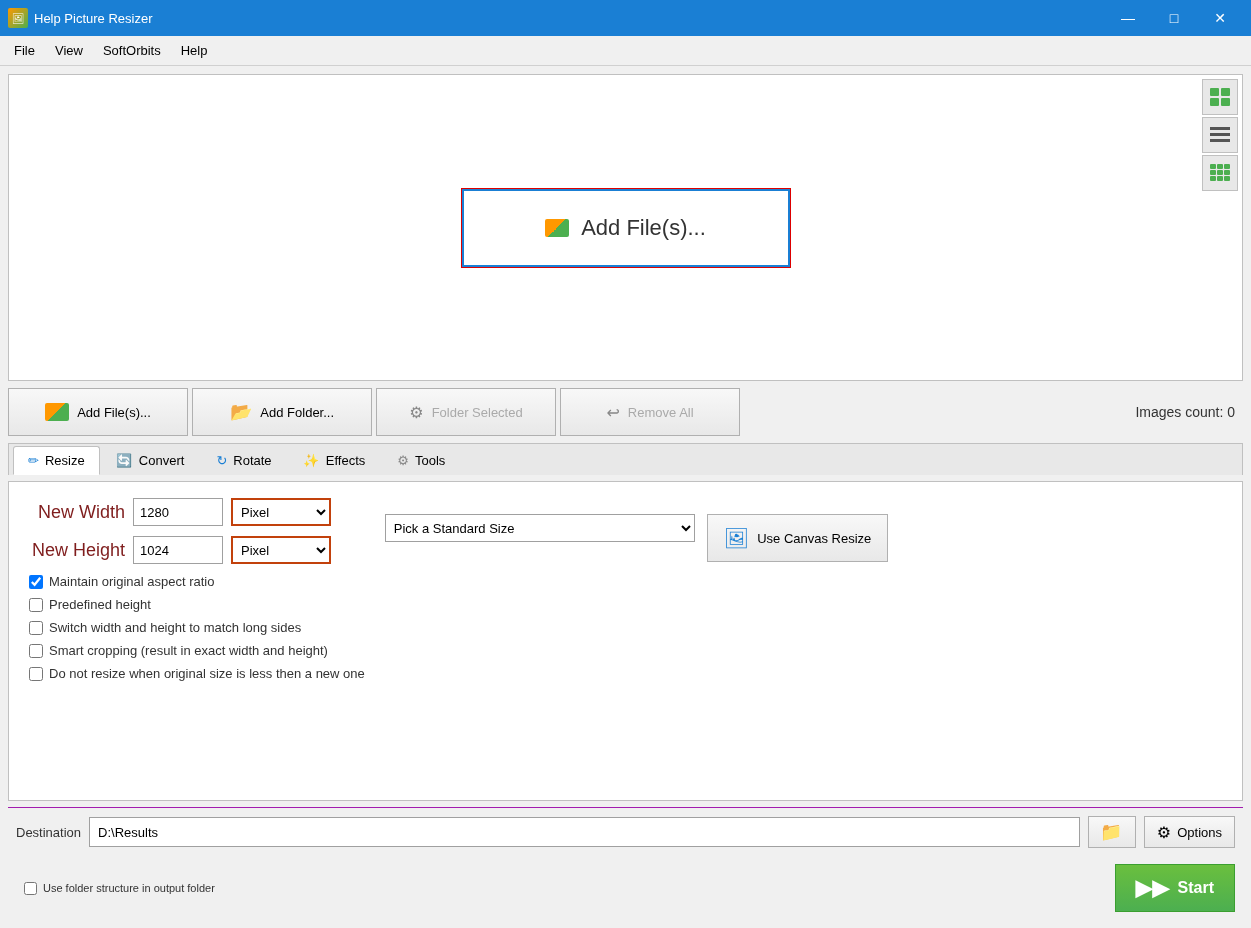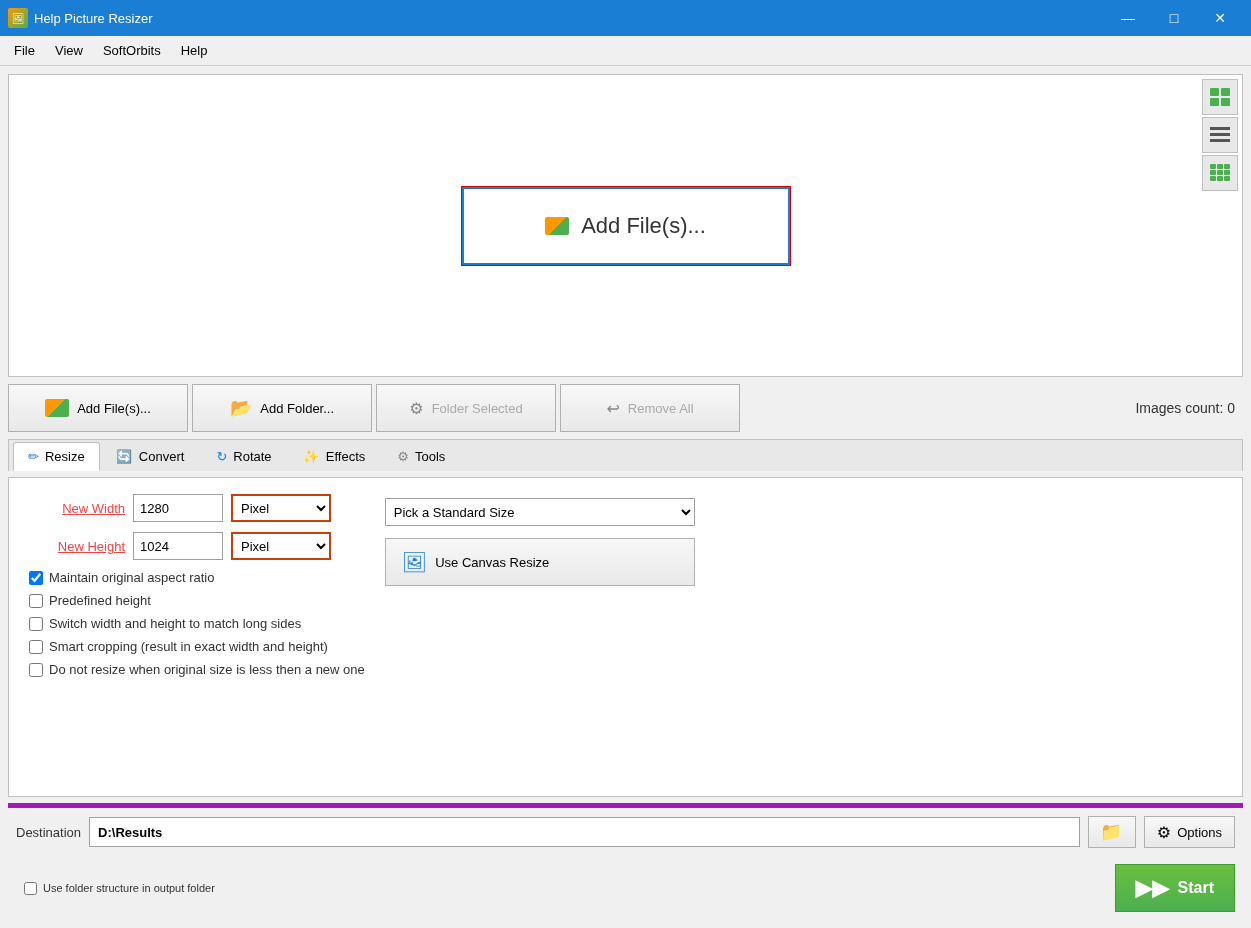--- a/index.html
+++ b/index.html
@@ -162,21 +162,21 @@
       border: 1px solid #c0c0c0;
       padding: 16px;
       min-height: 320px;
     }
     .form-row {
       display: flex;
       align-items: center;
       gap: 8px;
       margin-bottom: 10px;
     }
-    .form-label { width: 100px; font-size: 13px; color: #ef4444; text-align: right; text-decoration: underline; }
+    .form-label { width: 100px; font-size: 18px; color: #7f1d1d; text-align: right; }
     .form-input {
       width: 90px; height: 28px;
       border: 1px solid #a0a0a0;
       padding: 10px 6px;
       font-size: 13px;
       background: white;
     }
     .form-select {
       width: 100px; height: 28px;
       border: 2px solid #c2410c;
@@ -216,31 +216,30 @@
       height: 48px;
     }
 
     
     .dest-bar {
       display: flex;
       align-items: center;
       gap: 8px;
       padding: 8px;
       background: #f0f0f0;
-      border-top: 5px solid #a21caf;
+      border-top: 1px solid #a21caf;
     }
     .dest-label { font-size: 13px; color: #333; white-space: nowrap; }
     .dest-input {
       flex: 1;
       height: 30px;
       border: 1px solid #a0a0a0;
       padding: 2px 8px;
       font-size: 13px;
       background: white;
-      font-weight: bold;
     }
     .dest-btn {
       width: 48px; height: 32px;
       background: linear-gradient(to bottom, #f8f8f8, #e8e8e8);
       border: 1px solid #b0b0b0;
       display: flex; align-items: center; justify-content: center;
       cursor: pointer; font-size: 18px;
     }
     .options-btn {
       height: 32px;
@@ -438,21 +437,21 @@
           <div class="checkbox-row">
             <input type="checkbox" id="smartCrop" style="">
             <label for="smartCrop">Smart cropping (result in exact width and height)</label>
           </div>
           <div class="checkbox-row">
             <input type="checkbox" id="doNotResize" style="">
             <label for="doNotResize">Do not resize when original size is less then a new one</label>
           </div>
         </div>
 
-        <div style="display:flex; flex-direction:column; gap:12px; margin-top:4px;">
+        <div style="display:flex; gap:12px; margin-top:16px;">
           <select class="standard-size-select">
             <option>Pick a Standard Size</option>
           </select>
           <button class="canvas-resize-btn">
             <span style="font-size:20px; color:#1a7fd4;">🖼</span>
             <span>Use Canvas Resize</span>
           </button>
         </div>
       </div>
     </div>

